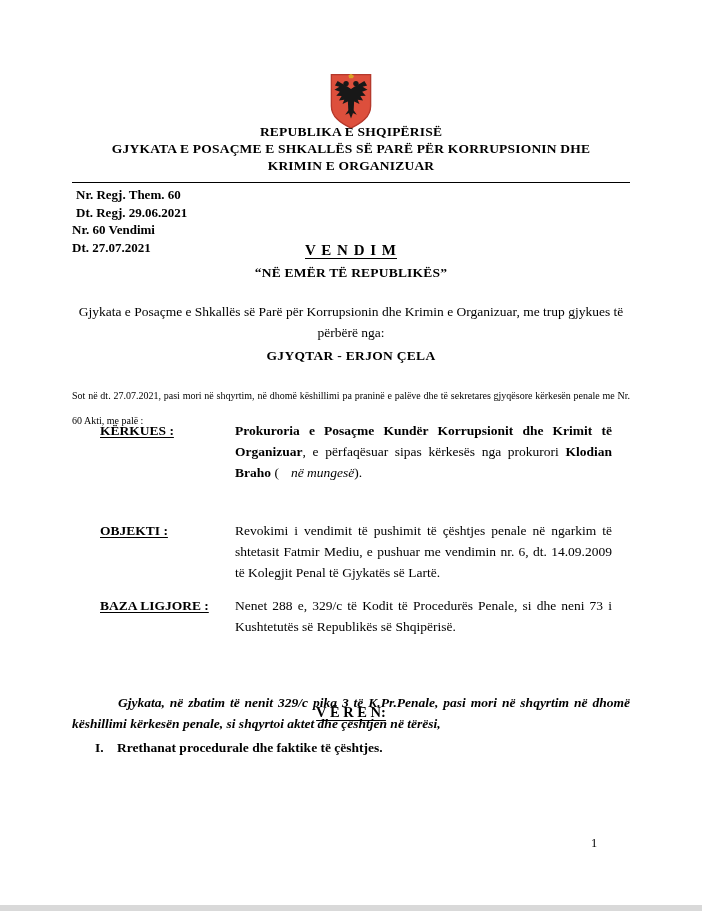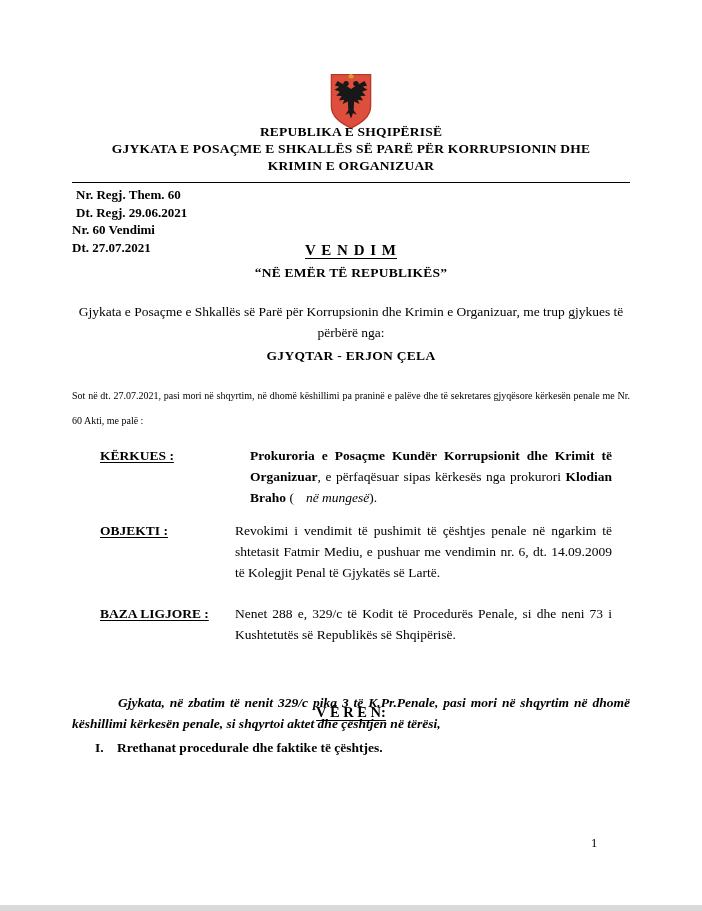--- a/index.html
+++ b/index.html
@@ -52,23 +52,23 @@
 
   .session{
     left:72px;top:383px;width:558px;text-align:justify;
     font-size:10px;line-height:25px;
   }
 
   .party-row{left:100px;width:512px;display:flex;font-size:13.5px;line-height:21px;}
   .party-label{width:135px;flex:0 0 135px;font-weight:bold;}
   .party-label span{text-decoration:underline;text-underline-offset:2px;}
   .party-body{flex:1;text-align:justify;}
-  .row-kerkues{top:445px;gap:15px;}
+  .row-kerkues{top:420px;}
   .row-objekti{top:520px;}
-  .row-baza{top:595px;margin-top:8px;}
+  .row-baza{top:595px;}
   .b{font-weight:bold;}
   .i{font-style:italic;margin-left:12px;}
 
   .consider{
     left:72px;top:648px;width:558px;text-align:justify;
     font-weight:bold;font-style:italic;font-size:13.5px;line-height:21px;
     text-indent:46px;
     margin-top:44px;
   }
 

